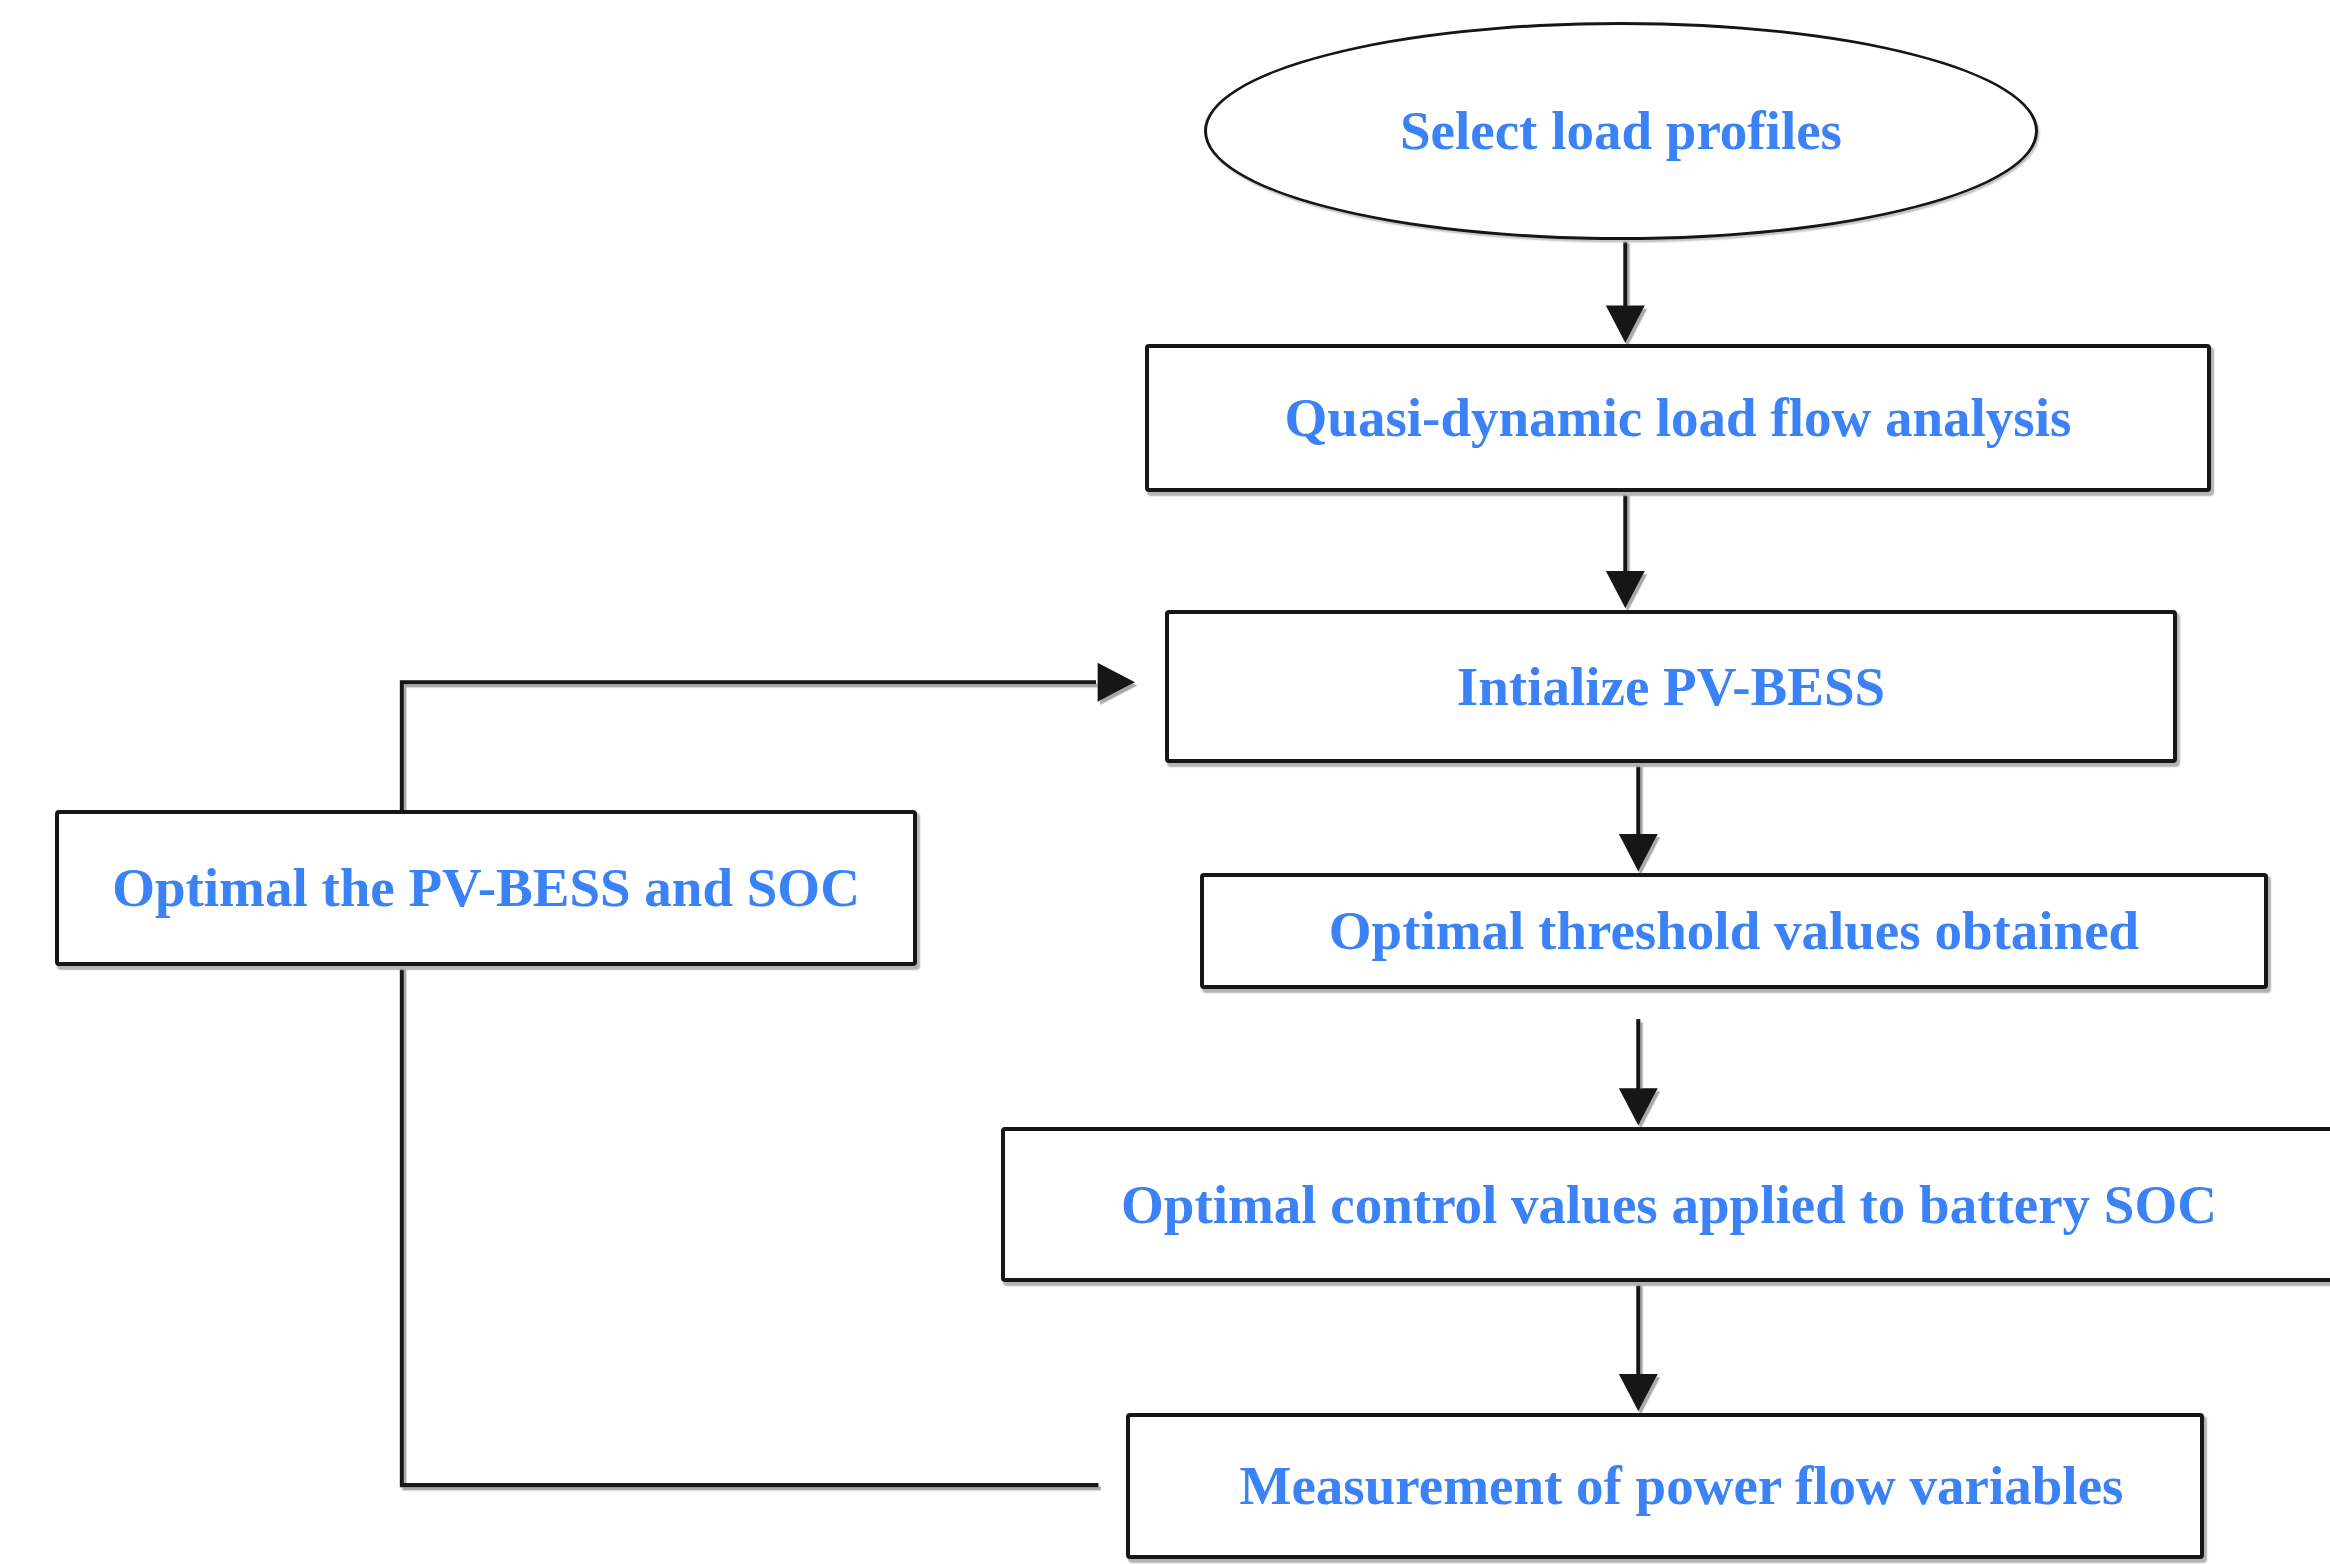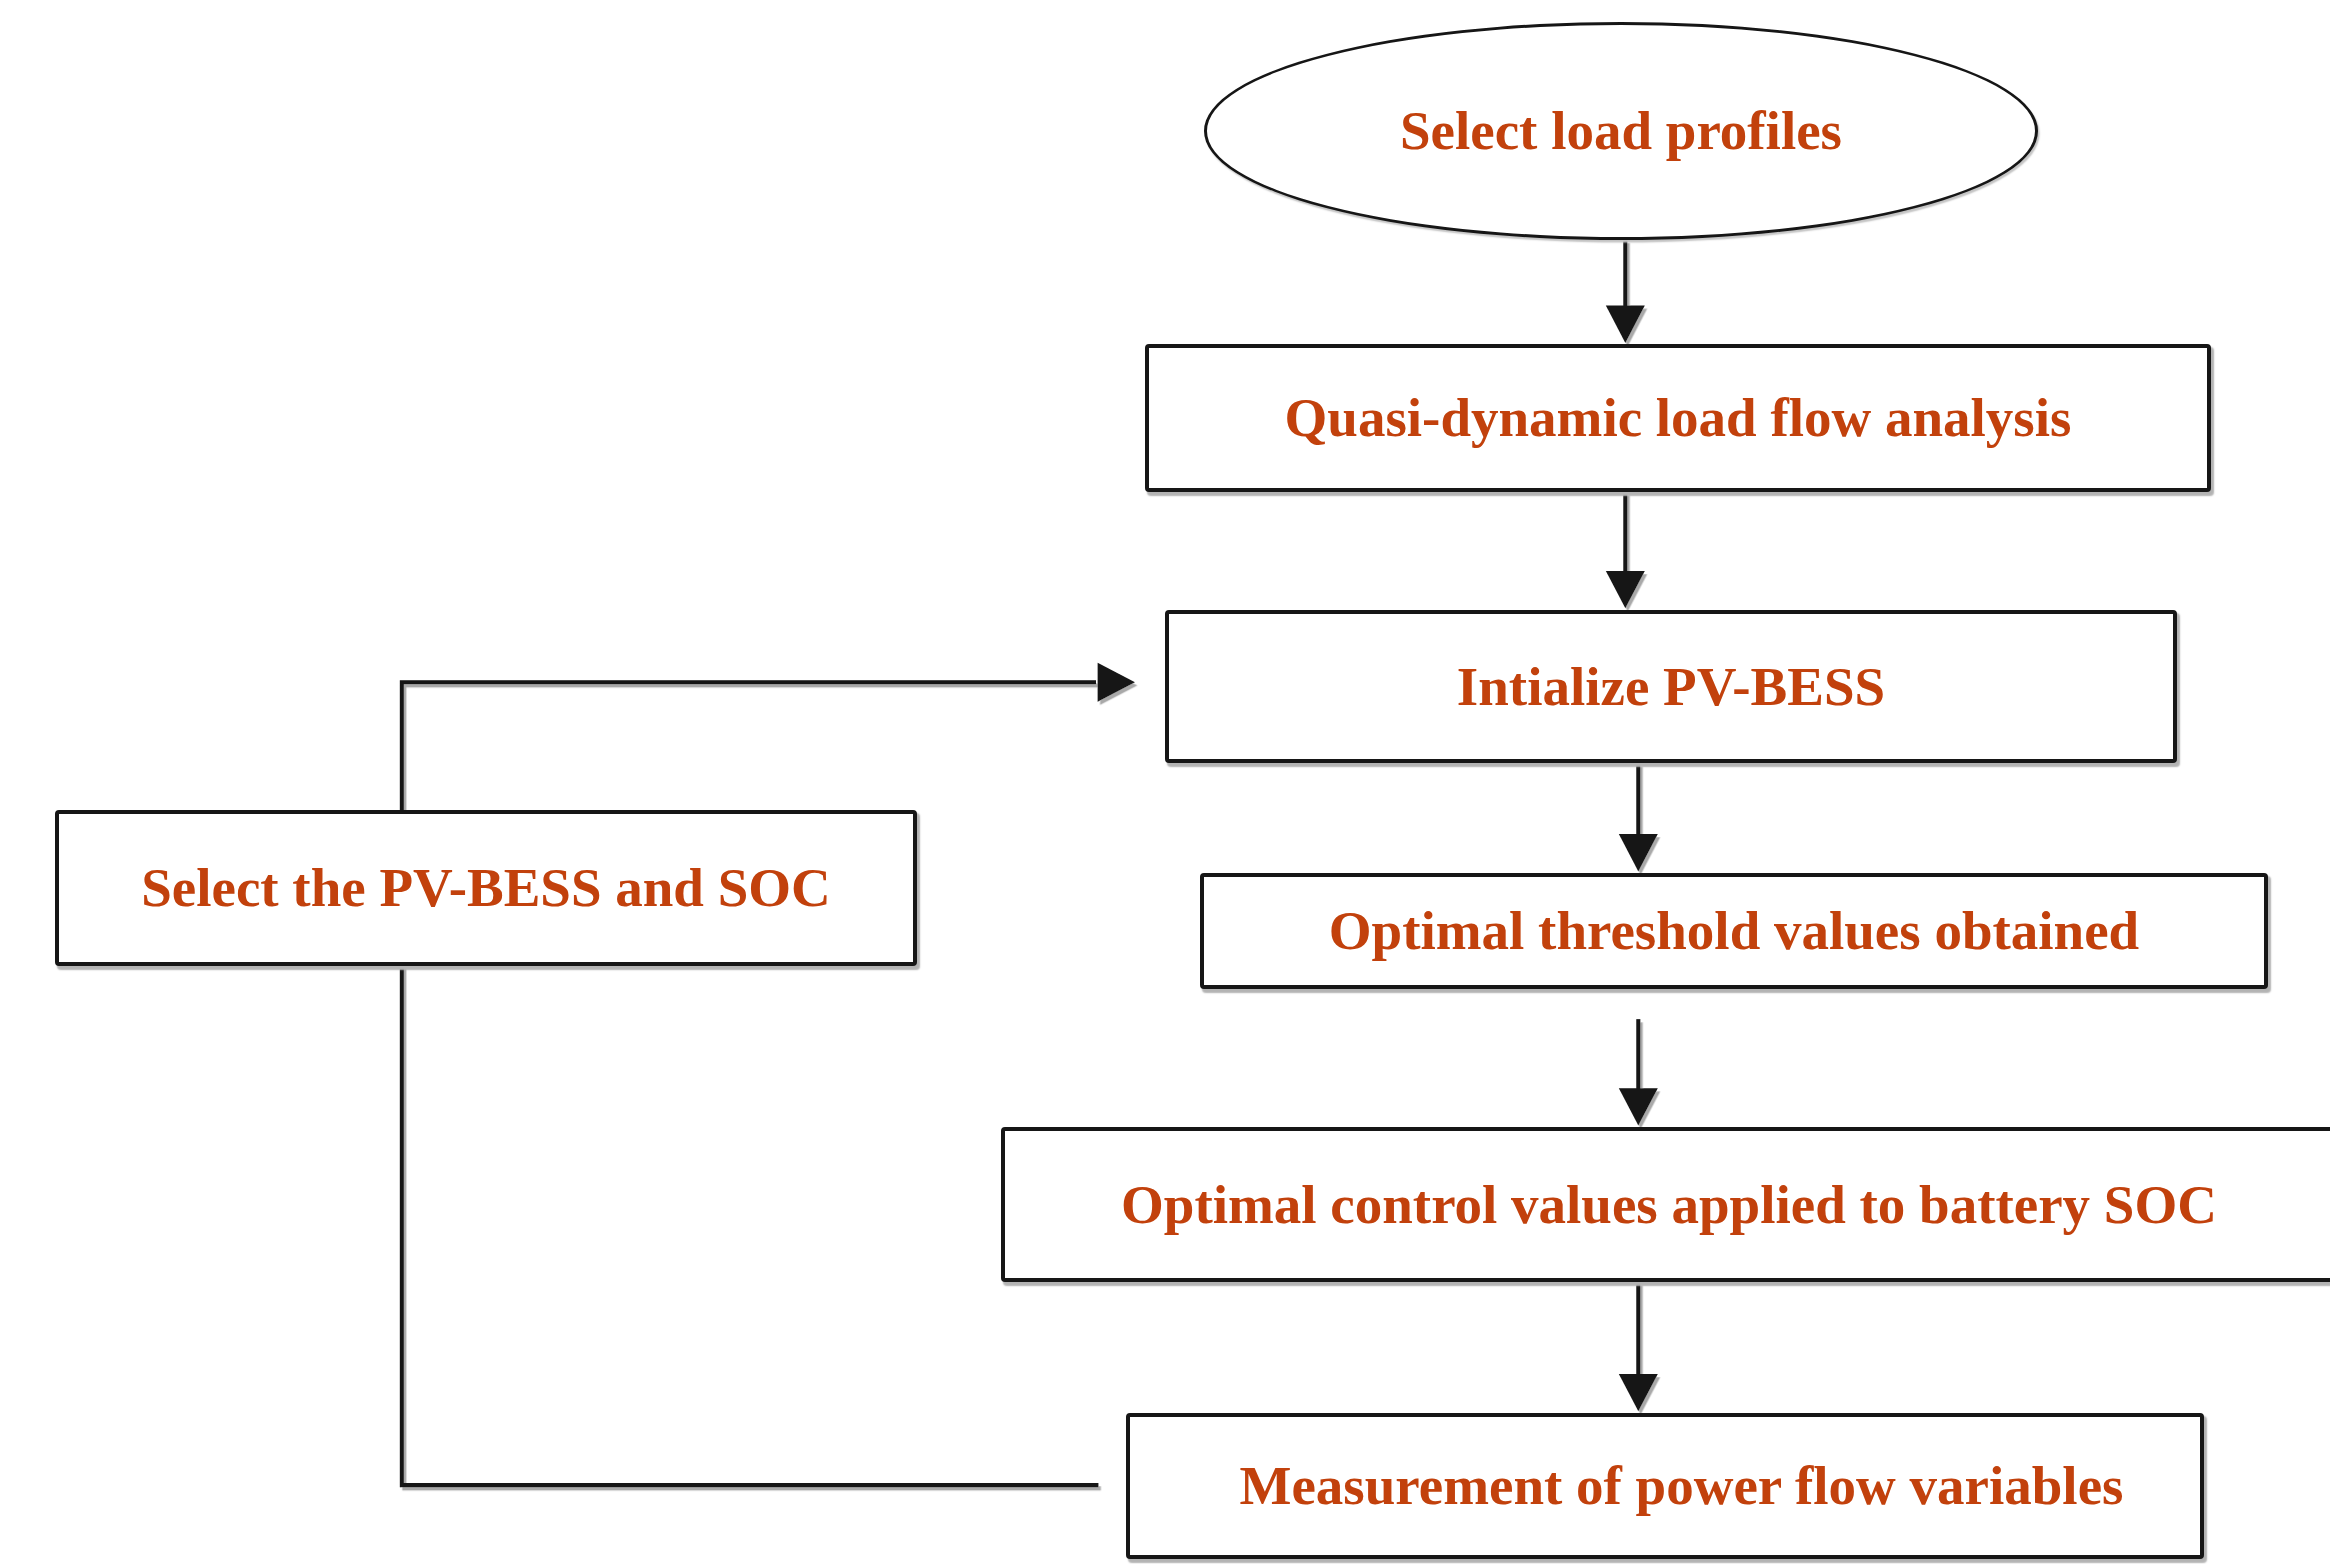--- a/index.html
+++ b/index.html
@@ -24,21 +24,21 @@
   .node {
     position: absolute;
     z-index: 2;
     background: #ffffff;
     border: 4px solid #161616;
     box-sizing: border-box;
     display: flex;
     align-items: center;
     justify-content: center;
     text-align: center;
-    color: #c2410c;
+    color: #3b82f6;
     font-weight: 700;
     font-size: 55px;
     line-height: 1.08;
     box-shadow: 2.4px 3.2px 1.6px #b3b3b3;
   }
   .rounded {
     border-radius: 4px;
     margin-left: 27px;
   }
   .ellipse {
@@ -119,17 +119,17 @@
 
   <div class="node rounded" id="node-control">
     <span class="label">Optimal control values applied to battery SOC</span>
   </div>
 
   <div class="node rounded" id="node-measurement">
     <span class="label">Measurement of power flow variables</span>
   </div>
 
   <div class="node rounded" id="node-update">
-    <span class="label">Select the PV-BESS and SOC</span>
+    <span class="label">Optimal the PV-BESS and SOC</span>
   </div>
 
 </div>
 
 
 </body></html>

